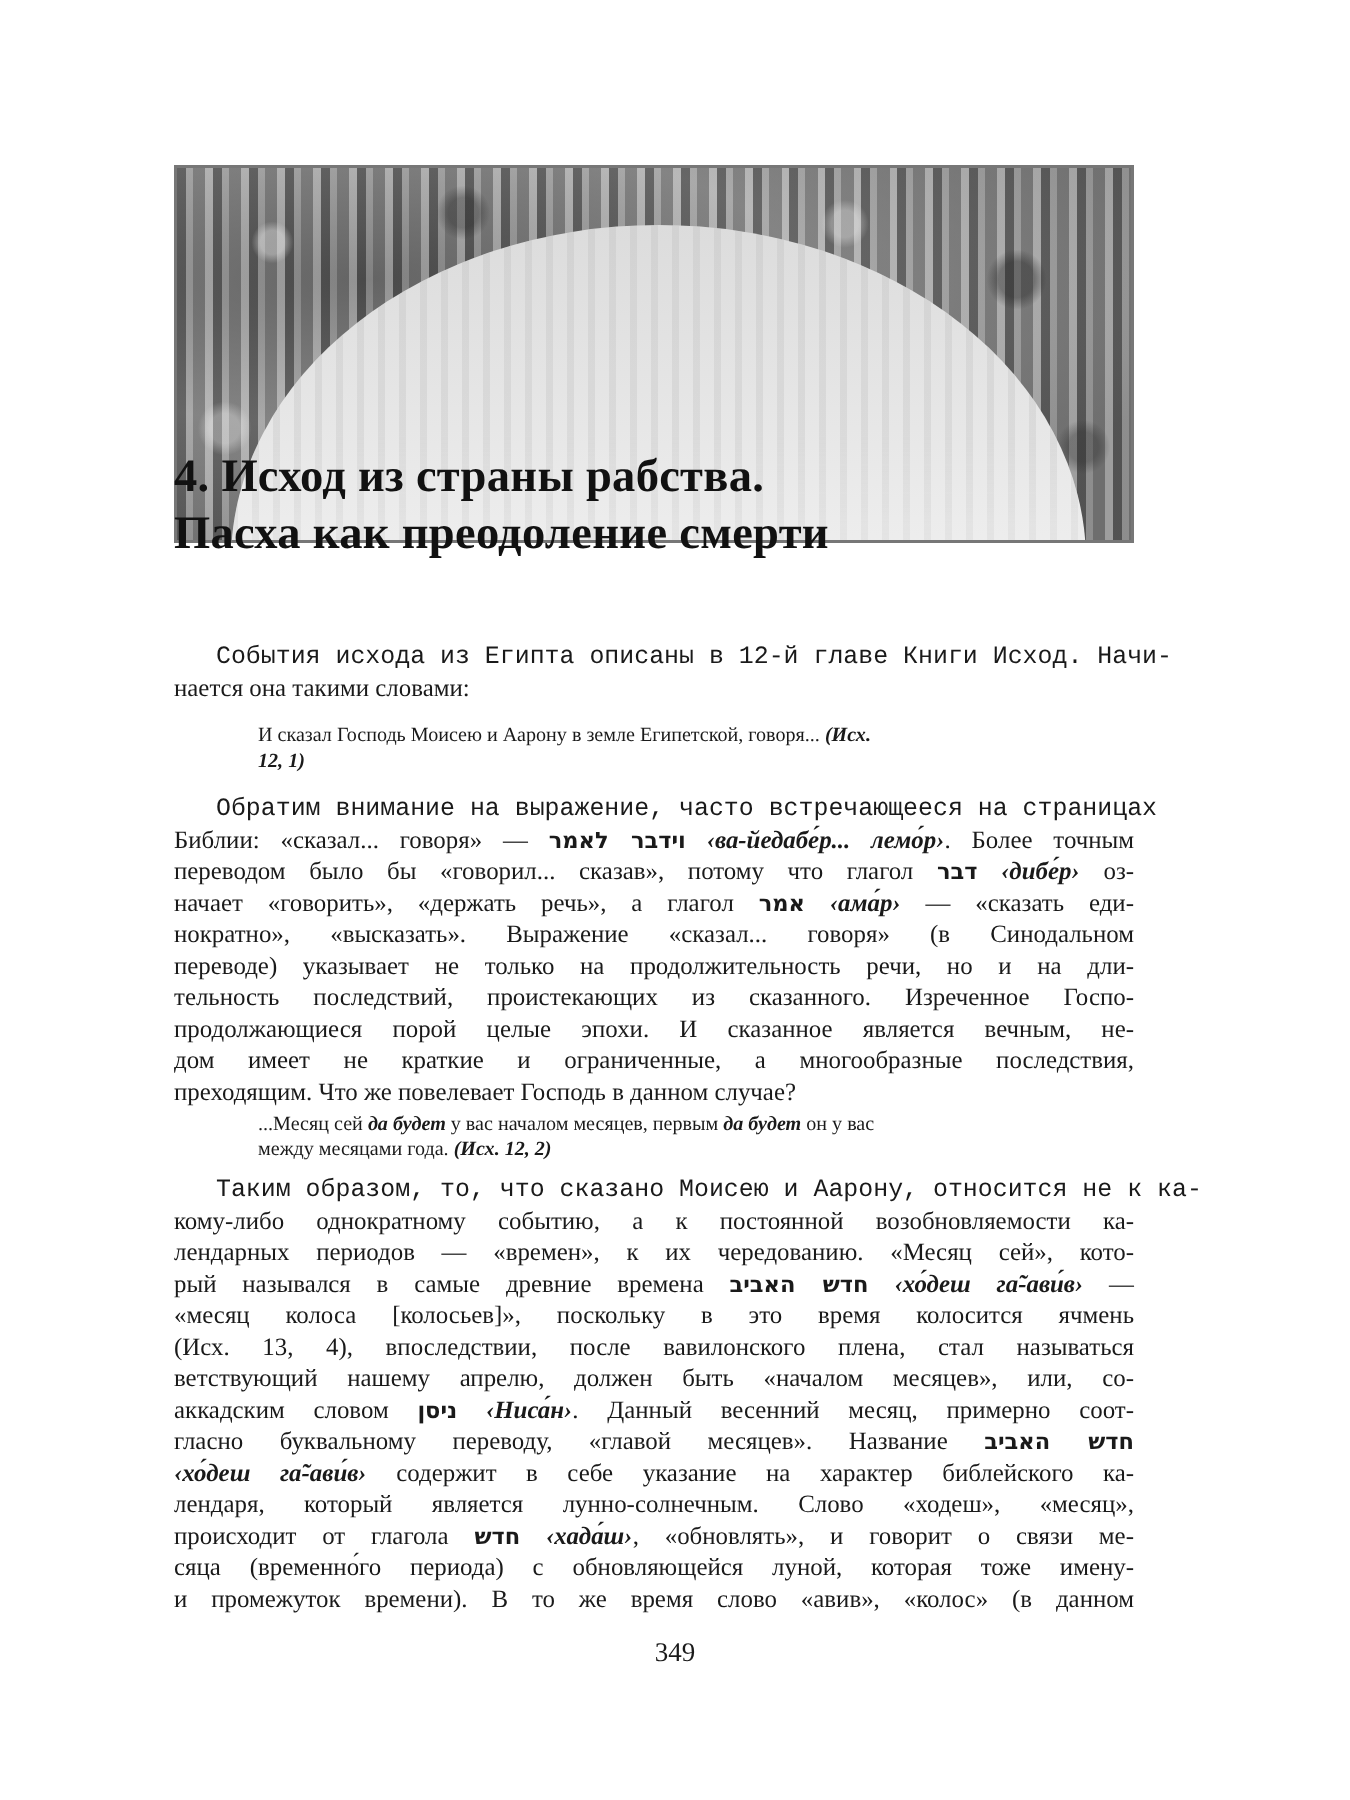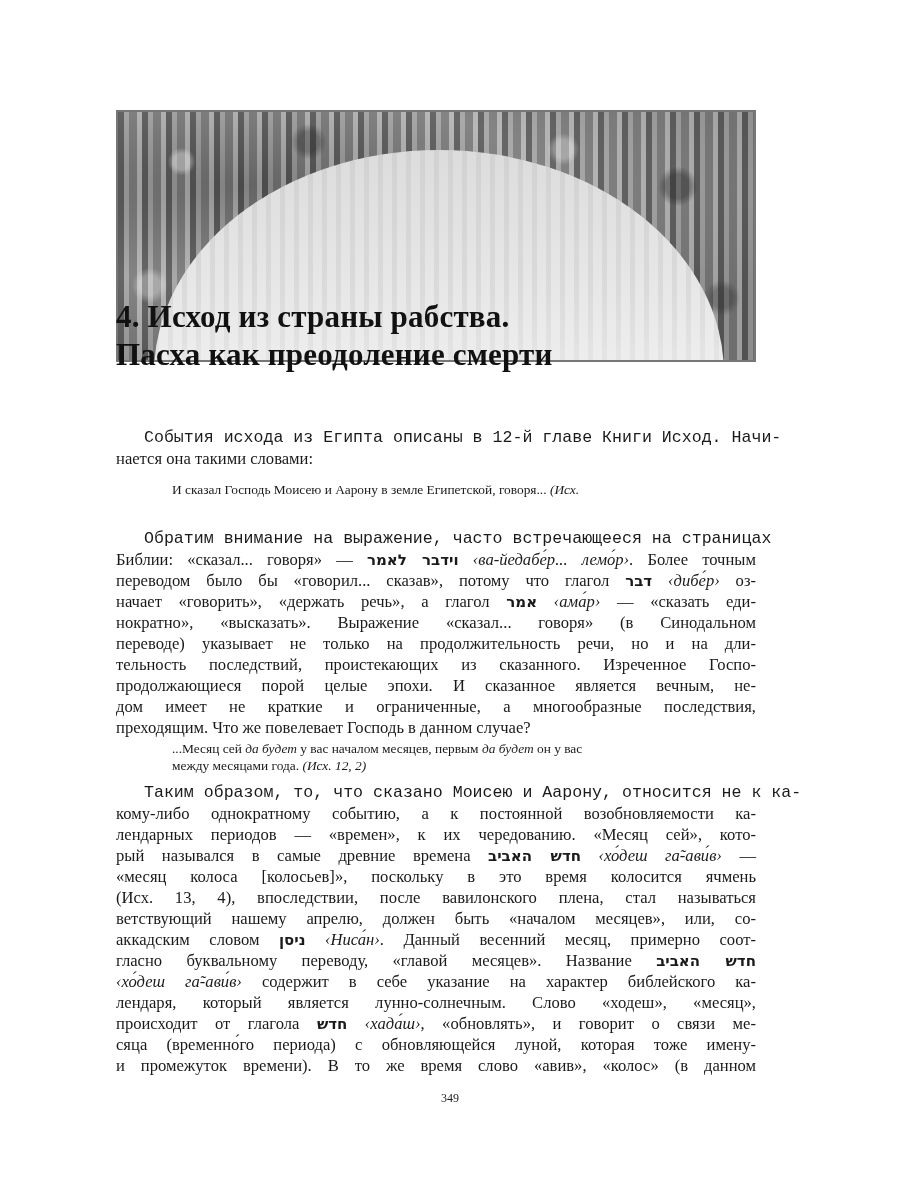--- a/index.html
+++ b/index.html
@@ -31,24 +31,24 @@
           font-size:31px; line-height:38px; color:#111; letter-spacing:0.2px; }
   .chapter-title div { white-space:nowrap; }
   .text { position:absolute; left:116px; width:640px; font-size:16.6px; line-height:21px;
           font-family:"Liberation Serif", "DejaVu Serif", serif; }
   .line { display:block; white-space:nowrap; text-align:justify; text-align-last:justify; height:21px; }
   .line.last { text-align-last:left; }
   .line.indent { padding-left:28px;font-family:Liberation Mono, monospace; }
   .quote { position:absolute; left:172px; width:555px; font-size:13.4px; line-height:17px;
            font-family:"Liberation Serif", "DejaVu Serif", serif; }
   .quote .line { height:17px; }
-  i, .it { font-style:italic; }
+  i, .it { font-style:italic;font-weight:bold; }
   .he { font-family:"DejaVu Sans", sans-serif; font-weight:bold; font-size:15px; }
   .page-number { position:absolute; left:0; width:900px; top:1091px; text-align:center;
-                 font-size:12px; font-family:"Liberation Serif", "DejaVu Serif", serif; }
+                 font-size:18px; font-family:"Liberation Serif", "DejaVu Serif", serif; }
 </style>
 </head>
 <body>
 
 <div class="banner">
   <div class="arch"></div>
 </div>
 
 <div class="chapter-title">
   <div>4. Исход из страны рабства.</div>
@@ -57,20 +57,23 @@
 
 <div class="text" style="top:427px;">
   <span class="line indent">События исхода из Египта описаны в 12-й главе Книги Исход. Начи-</span>
   <span class="line last">нается она такими словами:</span>
 </div>
 
 <div class="quote" style="top:481px;">
   <span class="line" style="text-align-last:left; padding-left:28px; margin-left:-28px;">
     <span>И сказал Господь Моисею и Аарону в земле Египетской, говоря...</span>
     <i>(Исх.</i>
+  </span>
+  <span class="line last">
+    <i>12, 1)</i>
   </span>
 </div>
 
 <div class="text" style="top:528px;">
   <span class="line indent">Обратим внимание на выражение, часто встречающееся на страницах</span>
   <span class="line">
     <span>Библии: «сказал... говоря» —</span>
     <span class="he" dir="rtl">וידבר לאמר</span>
     <i>‹ва-йедабе́р... лемо́р›</i><span>. Более точным</span>
   </span>

